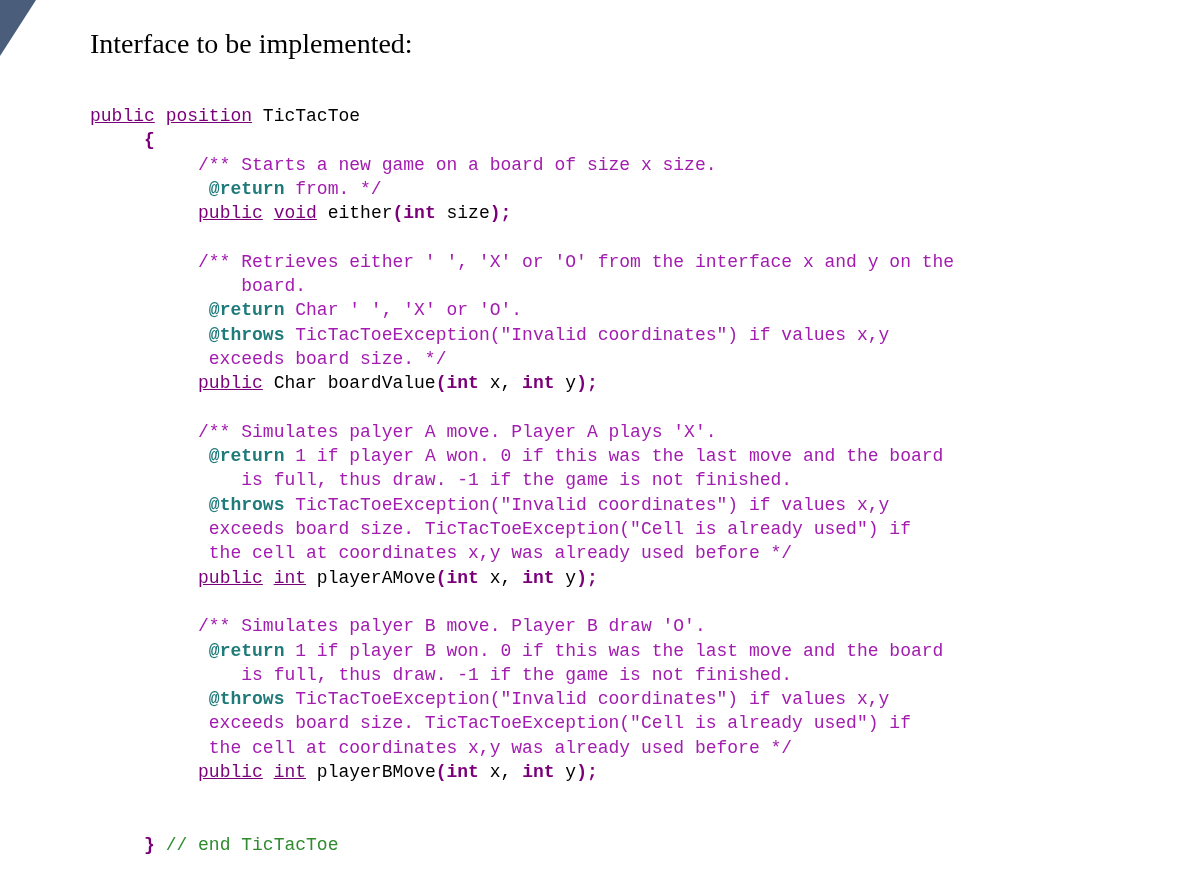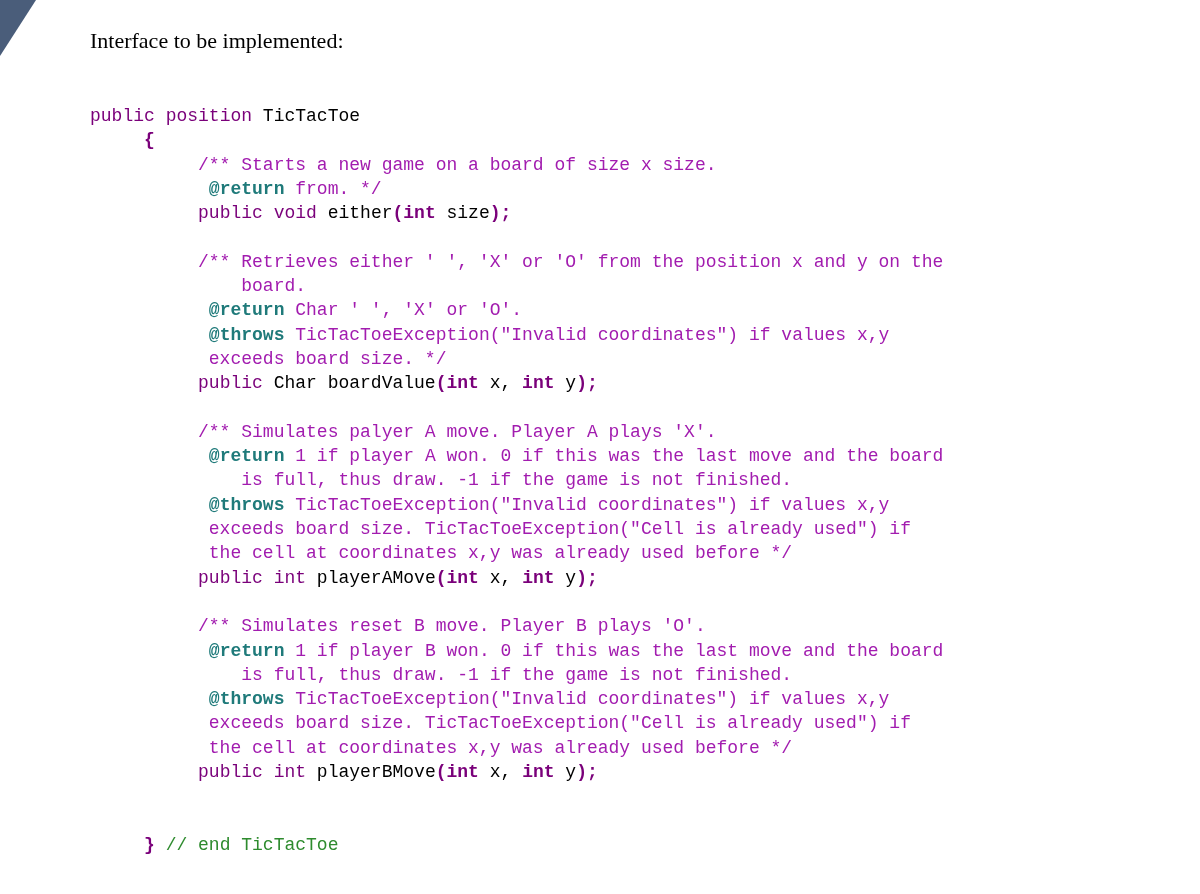--- a/index.html
+++ b/index.html
@@ -19,70 +19,70 @@
     width: 0;
     height: 0;
     border-style: solid;
     border-width: 56px 36px 0 0;
     border-color: #4a5d7a transparent transparent transparent;
   }
   .header {
     position: absolute;
     top: 28px;
     left: 90px;
-    font-size: 22px;
+    font-size: 28px;
     color: #000;
   }
   .code-area {
     position: absolute;
     top: 104px;
     left: 90px;
     right: 40px;
     font-family: 'Courier New', Courier, monospace;
     font-size: 18px;
     line-height: 1.35;
     color: #000;
     white-space: pre;
   }
-  .kw      { color: #7a007a; }   
+  .kw      { color: #7a007a; text-decoration: underline; }   
   .typekw  { color: #7a007a; font-weight: bold; }
   .name    { color: #000; }
   .comment { color: #a21caf; }
   .doctag  { color: #1f7a7a; font-weight: bold; }
   .endcmt  { color: #2e8b2e; }
 </style>
 </head>
 <body>
 
 <div class="corner-triangle"></div>
 
 <div class="header">Interface to be implemented:</div>
 
 <div class="code-area"><span class="kw">public</span><span> </span><span class="kw">position</span><span class="name"> TicTacToe</span>
 <span class="typekw">     {</span>
 <span class="comment">          /** Starts a new game on a board of size x size.</span>
 <span class="comment">           </span><span class="doctag">@return</span><span class="comment"> from. */</span>
 <span>          </span><span class="kw">public</span><span> </span><span class="kw">void</span><span class="name"> either</span><span class="typekw">(int</span><span class="name"> size</span><span class="typekw">);</span>
 
-<span class="comment">          /** Retrieves either ' ', 'X' or 'O' from the position x and y on the</span>
+<span class="comment">          /** Retrieves either ' ', 'X' or 'O' from the interface x and y on the</span>
 <span class="comment">              board.</span>
 <span class="comment">           </span><span class="doctag">@return</span><span class="comment"> Char ' ', 'X' or 'O'.</span>
 <span class="comment">           </span><span class="doctag">@throws</span><span class="comment"> TicTacToeException("Invalid coordinates") if values x,y</span>
 <span class="comment">           exceeds board size. */</span>
 <span>          </span><span class="kw">public</span><span class="name"> Char boardValue</span><span class="typekw">(int</span><span class="name"> x, </span><span class="typekw">int</span><span class="name"> y</span><span class="typekw">);</span>
 
 <span class="comment">          /** Simulates palyer A move. Player A plays 'X'.</span>
 <span class="comment">           </span><span class="doctag">@return</span><span class="comment"> 1 if player A won. 0 if this was the last move and the board</span>
 <span class="comment">              is full, thus draw. -1 if the game is not finished.</span>
 <span class="comment">           </span><span class="doctag">@throws</span><span class="comment"> TicTacToeException("Invalid coordinates") if values x,y</span>
 <span class="comment">           exceeds board size. TicTacToeException("Cell is already used") if</span>
 <span class="comment">           the cell at coordinates x,y was already used before */</span>
 <span>          </span><span class="kw">public</span><span> </span><span class="kw">int</span><span class="name"> playerAMove</span><span class="typekw">(int</span><span class="name"> x, </span><span class="typekw">int</span><span class="name"> y</span><span class="typekw">);</span>
 
-<span class="comment">          /** Simulates reset B move. Player B plays 'O'.</span>
+<span class="comment">          /** Simulates palyer B move. Player B draw 'O'.</span>
 <span class="comment">           </span><span class="doctag">@return</span><span class="comment"> 1 if player B won. 0 if this was the last move and the board</span>
 <span class="comment">              is full, thus draw. -1 if the game is not finished.</span>
 <span class="comment">           </span><span class="doctag">@throws</span><span class="comment"> TicTacToeException("Invalid coordinates") if values x,y</span>
 <span class="comment">           exceeds board size. TicTacToeException("Cell is already used") if</span>
 <span class="comment">           the cell at coordinates x,y was already used before */</span>
 <span>          </span><span class="kw">public</span><span> </span><span class="kw">int</span><span class="name"> playerBMove</span><span class="typekw">(int</span><span class="name"> x, </span><span class="typekw">int</span><span class="name"> y</span><span class="typekw">);</span>
 
 
 <span>     </span><span class="typekw">}</span><span> </span><span class="endcmt">// end TicTacToe</span></div>
 

